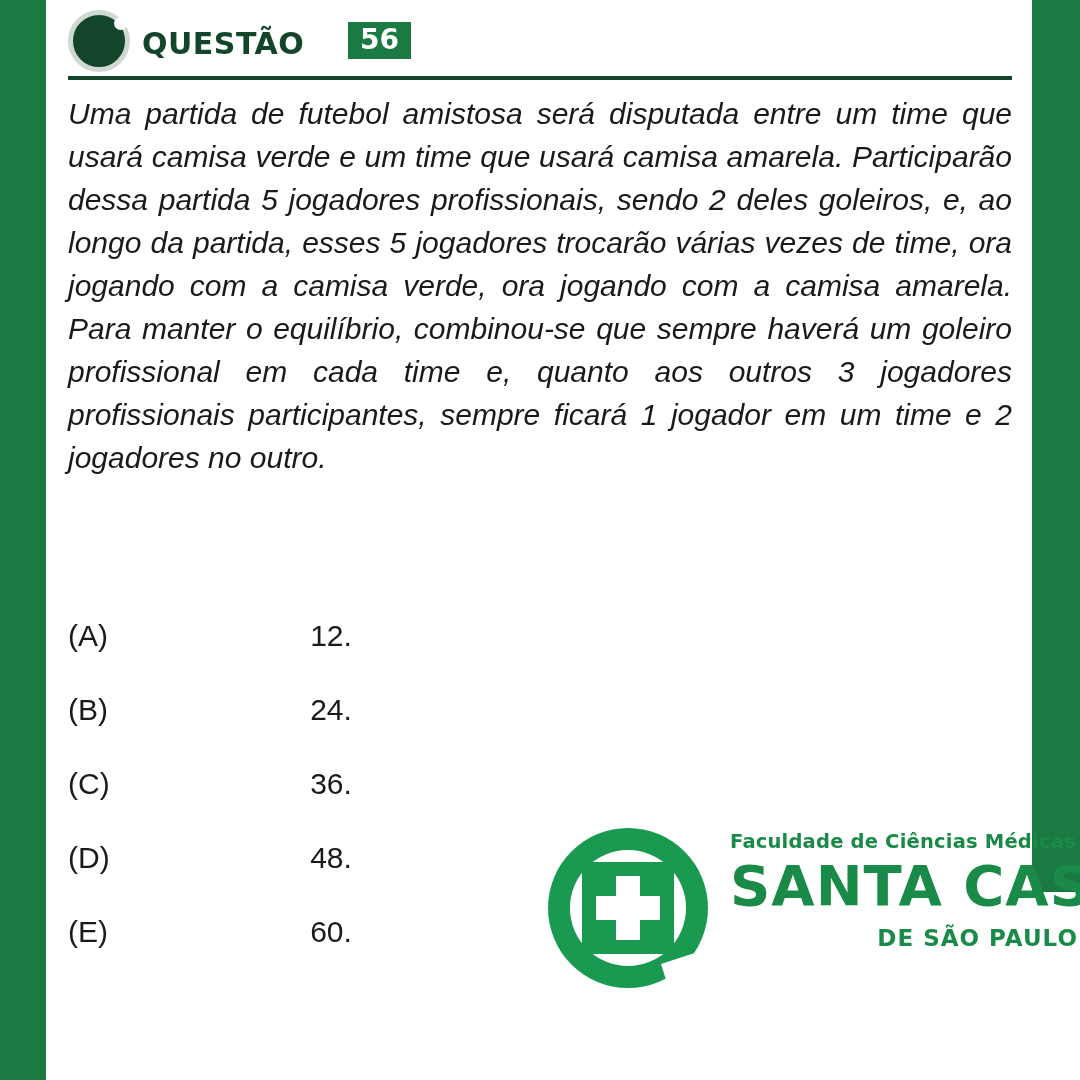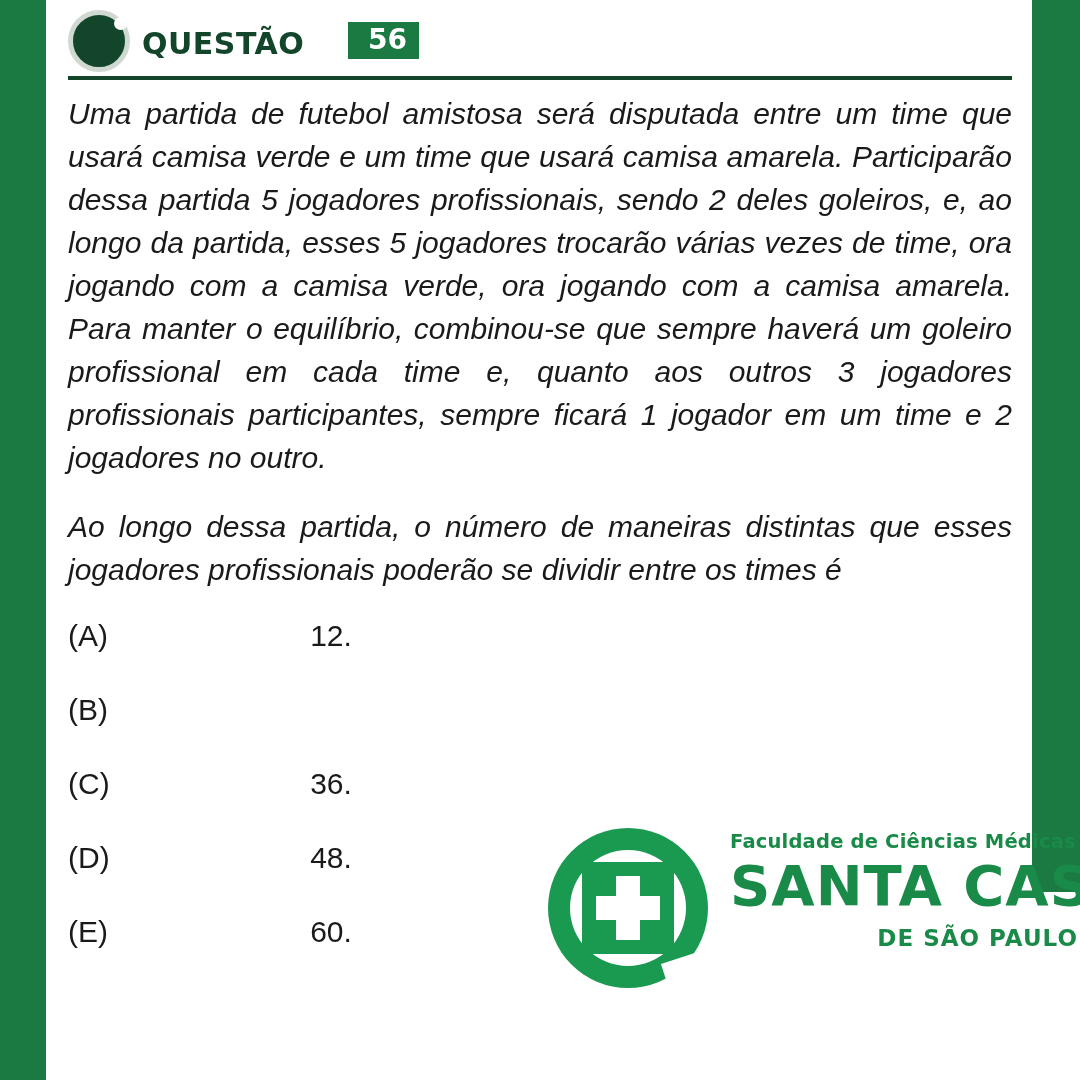--- a/index.html
+++ b/index.html
@@ -65,21 +65,21 @@
     color: #12452a;
   }
   .q-number {
     position: absolute;
     left: 280px; top: 22px;
     background: #1a7a42;
     color: #ffffff;
     font-family: "DejaVu Sans", sans-serif;
     font-weight: bold;
     font-size: 28px;
-    padding: 4px 12px 5px 20px;
+    padding: 4px 12px 5px 12px;
     line-height: 1;
   }
   .rule {
     position: absolute;
     left: 0; top: 76px;
     width: 944px; height: 4px;
     background: #12452a;
   }
   
   .body-wrap {
@@ -209,30 +209,30 @@
 
     <div class="q-header">
       <div class="q-circle"></div>
       <div class="q-label">QUESTÃO</div>
       <div class="q-number">56</div>
       <div class="rule"></div>
     </div>
 
     <div class="body-wrap">
       <p class="stem">Uma partida de futebol amistosa será disputada entre um time que usará camisa verde e um time que usará camisa amarela. Participarão dessa partida 5 jogadores profissionais, sendo 2 deles goleiros, e, ao longo da partida, esses 5 jogadores trocarão várias vezes de time, ora jogando com a camisa verde, ora jogando com a camisa amarela. Para manter o equilíbrio, combinou-se que sempre haverá um goleiro profissional em cada time e, quanto aos outros 3 jogadores profissionais participantes, sempre ficará 1 jogador em um time e 2 jogadores no outro.</p>
-      <p class="stem">Ao longo dessa partida, o número de maneiras distintas que esses jogadores profissionais poderão se dividir entre os times é</p>
     </div>
 
     <div class="alts">
       <div class="alt">
         <span class="alt-key">(A)</span>
         <span class="alt-text">12.</span>
       </div>
       <div class="alt">
         <span class="alt-key">(B)</span>
+        <span class="alt-text">24.</span>
       </div>
       <div class="alt">
         <span class="alt-key">(C)</span>
         <span class="alt-text">36.</span>
       </div>
       <div class="alt">
         <span class="alt-key">(D)</span>
         <span class="alt-text">48.</span>
       </div>
       <div class="alt">

